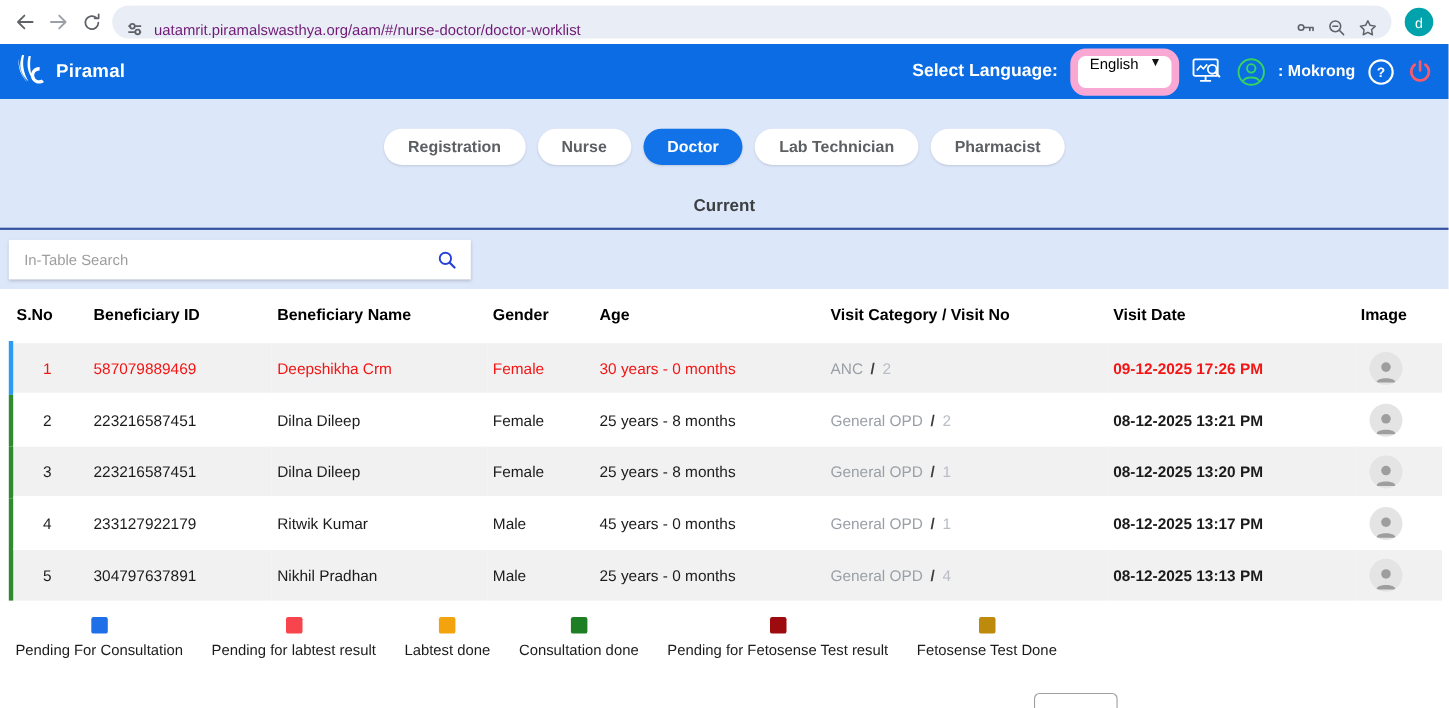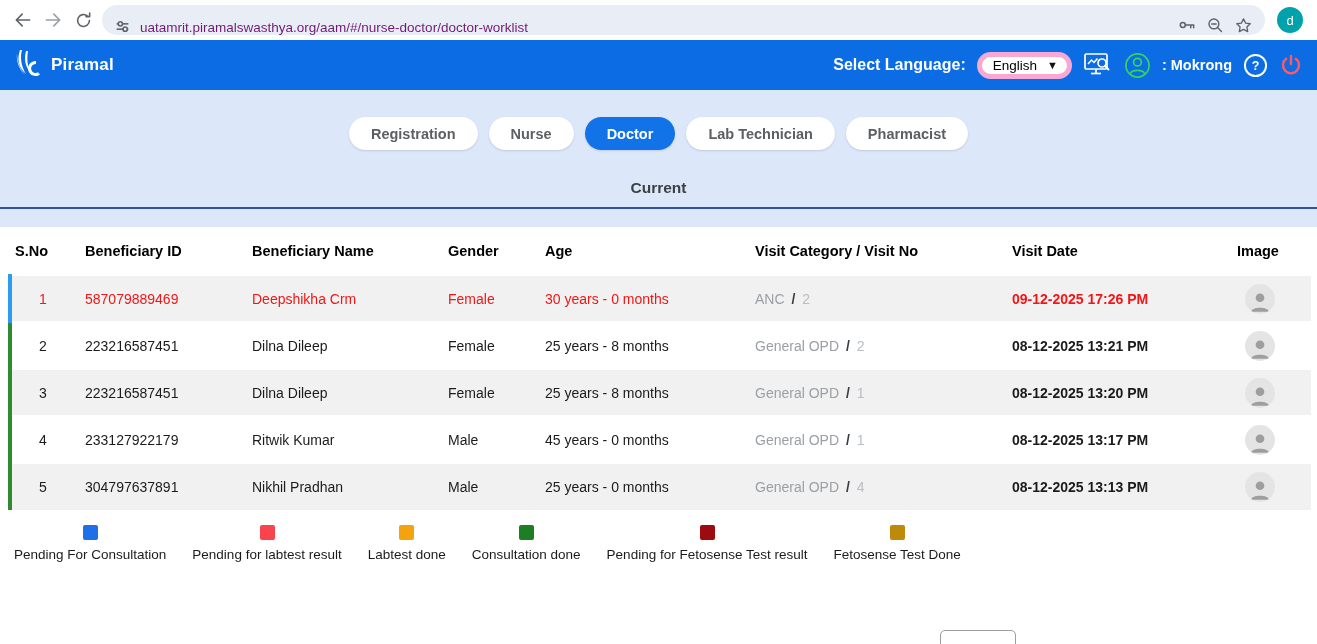--- a/index.html
+++ b/index.html
@@ -20,22 +20,22 @@
     width:26px; height:26px; border-radius:50%; background:#00a2ab; color:#fff;
     display:flex; align-items:center; justify-content:center; font-size:13px; margin:0 6px;
   }
   
   .app-header { height:50px; background:#0b6ce4; display:flex; align-items:center; padding:0 14px; color:#fff; }
   .brand { display:flex; align-items:center; gap:7px; }
   .brand-name { font-size:17px; font-weight:bold; letter-spacing:.2px; }
   .header-right { margin-left:auto; display:flex; align-items:center; gap:11px; }
   .lang-label { font-size:16px; font-weight:bold; }
   .lang-select {
-    background:#fff; color:#000; height:27px; min-width:78px; border-radius:14px; border:5px solid #f9a8d4;
-    display:flex; align-items:center; gap:10px; padding:0 9px 0 11px; font-size:13.5px; cursor:pointer;
+    background:#fff; color:#000; height:43px; min-width:78px; border-radius:14px; border:7px solid #f9a8d4;
+    display:flex; gap:10px; padding:0 9px 0 11px; font-size:13.5px; cursor:pointer;
   }
   .lang-select .chev { font-size:11px; color:#111; }
   .username { font-size:14.5px; font-weight:bold; }
   .hicon { display:flex; align-items:center; justify-content:center; }
   
   .subheader { background:#dde7fa; }
   .tabs-row { display:flex; justify-content:center; gap:11px; padding-top:27px; }
   .tab-pill {
     height:33px; padding:0 22px; border-radius:17px; background:#fff; color:#5c6063;
     font-size:14.5px; font-weight:bold; display:flex; align-items:center; cursor:pointer;
@@ -197,20 +197,29 @@
 <div class="subheader">
   <div class="tabs-row">
       <div class="tab-pill">Registration</div>
       <div class="tab-pill">Nurse</div>
       <div class="tab-pill active">Doctor</div>
       <div class="tab-pill">Lab Technician</div>
       <div class="tab-pill">Pharmacist</div>
     </div>
   <div class="current-row">Current</div>
   <div class="toolbar-row">
+    <div class="search-box">
+      <input type="text" placeholder="In-Table Search" style="">
+      <span class="hicon">
+        <svg width="19" height="19" viewBox="0 0 24 24">
+            <circle cx="10" cy="10" r="6.5" fill="none" stroke="#2741d6" stroke-width="2.2"></circle>
+            <line x1="15" y1="15" x2="20.5" y2="20.5" stroke="#2741d6" stroke-width="2.6" stroke-linecap="round"></line>
+          </svg>
+      </span>
+    </div>
   </div>
 </div>
 
 <div class="content">
   <table class="worklist">
     <colgroup>
       <col style="width:70px">
         <col style="width:167px">
         <col style="width:196px">
         <col style="width:97px">

